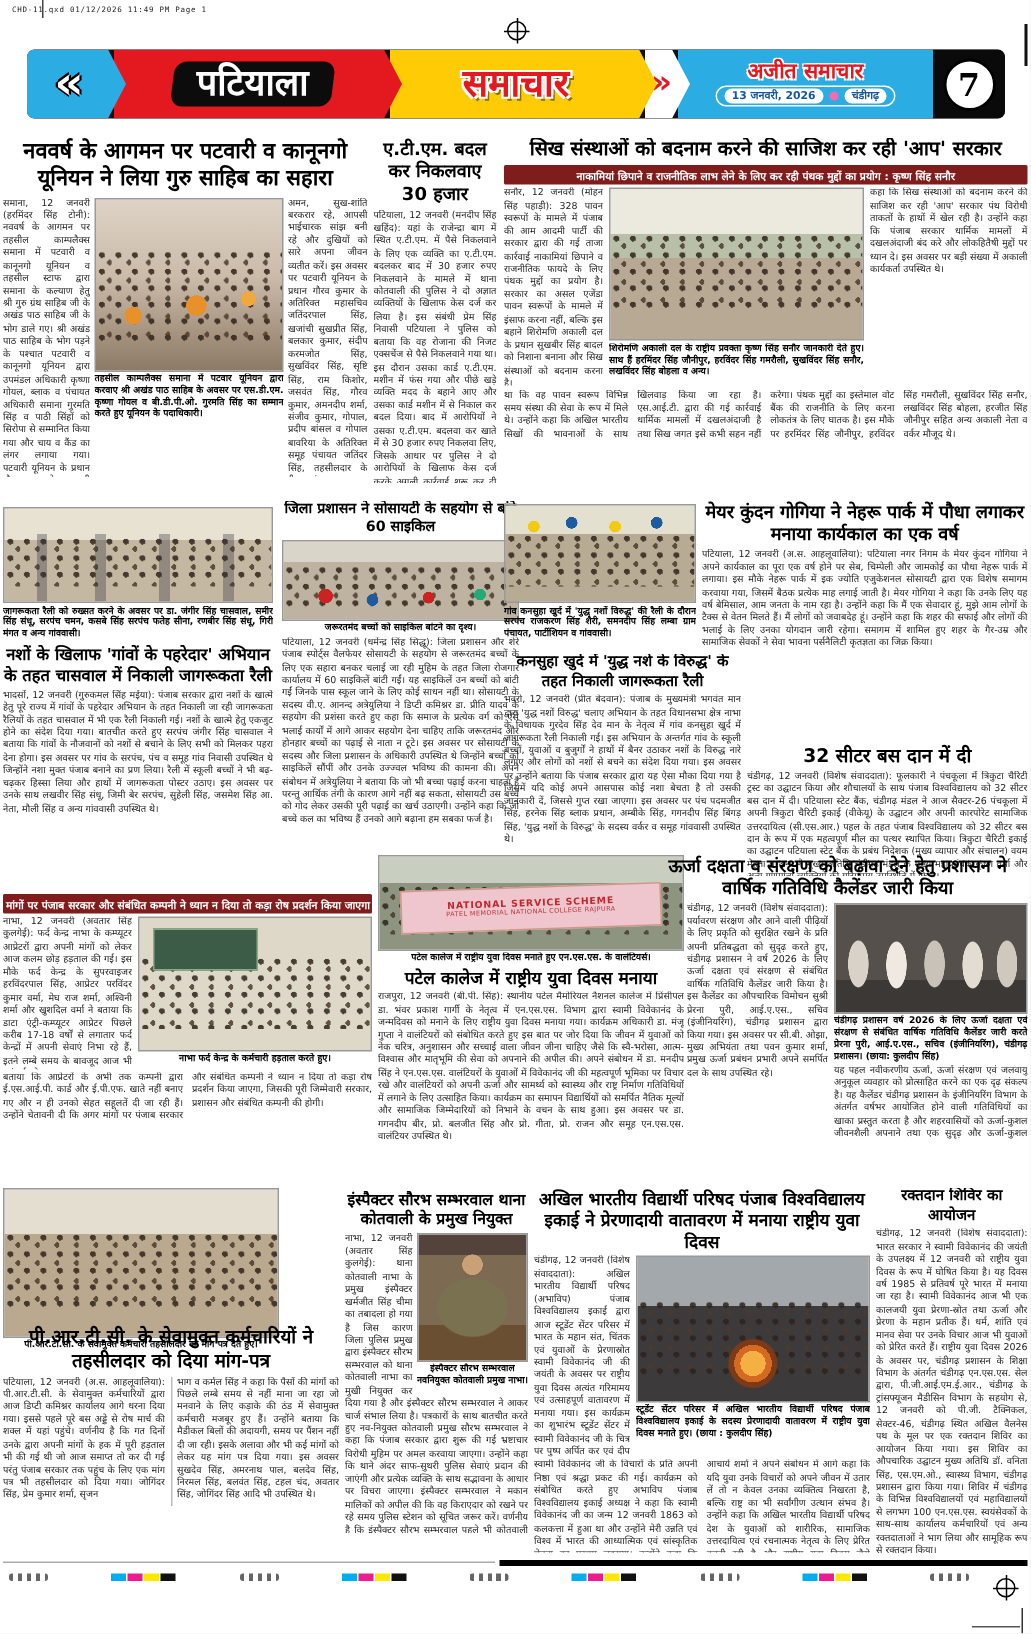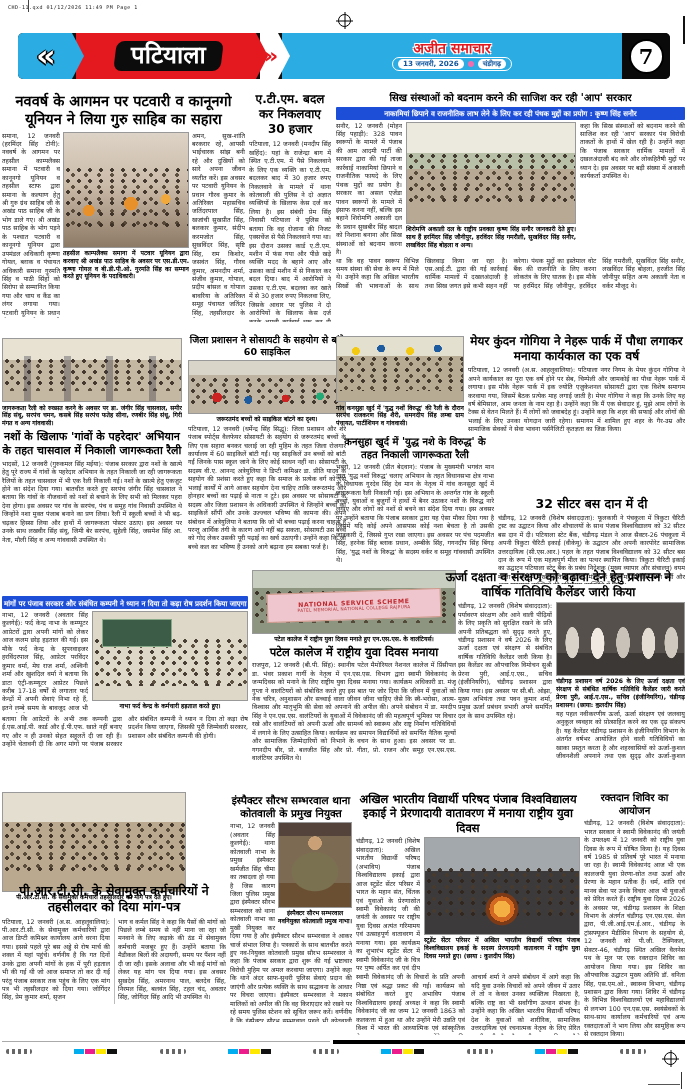--- a/index.html
+++ b/index.html
@@ -4,21 +4,21 @@
 <style>
 *{margin:0;padding:0;box-sizing:border-box}
 html,body{background:#ececec}
 body{font-family:"DejaVu Sans","Liberation Sans",sans-serif}
 .page{position:relative;width:687px;height:1089px;background:#fff;margin:0 auto;overflow:hidden}
 .abs{position:absolute}
 .slug{font-family:"DejaVu Sans Mono","Liberation Mono",monospace;font-size:5px;color:#222;letter-spacing:.5px}
 .bt{font-size:6.3px;line-height:1.34;text-align:justify;color:#1d1d1d;overflow:hidden}
 .hl{font-weight:700;color:#000;text-align:center;line-height:1.26;overflow:hidden;font-family:"DejaVu Sans","Liberation Sans",sans-serif}
 .cap{font-size:6.1px;font-weight:700;color:#000;line-height:1.28;text-align:center;overflow:hidden}
-.subbar{background:#1d4ed8;color:#fff;font-weight:700;font-size:7.1px;text-align:center;padding:1.5px 2px;overflow:hidden;white-space:nowrap;border-radius:1px}
+.subbar{background:#7f1d1d;color:#fff;font-weight:700;font-size:7.1px;text-align:center;padding:1.5px 2px;overflow:hidden;white-space:nowrap;border-radius:1px}
 .vsep{border-left:.5px solid #bbb;padding-left:3px}
 
 .ph{position:relative;overflow:hidden;border:.5px solid #999;background:#b9ab97}
 .crowd::after{content:"";position:absolute;left:0;right:0;top:30%;height:54%;background-image:radial-gradient(circle 2.1px at 4px 3px,#2f241b 96%,transparent 97%),radial-gradient(circle 1.8px at 9px 8px,#4a3c2c 96%,transparent 97%);background-size:11px 11px,13px 12px;opacity:.85}
 .ph-a1{background:linear-gradient(180deg,#ddd3c6 0%,#cbbba9 45%,#8d7a66 100%)}
 .ph-a1::before{content:"";position:absolute;inset:0;background:radial-gradient(circle 6px at 20% 68%,#e8912b 95%,transparent),radial-gradient(circle 7px at 54% 62%,#e8912b 95%,transparent),radial-gradient(circle 5px at 82% 58%,#f2a93b 95%,transparent);z-index:2}
 .ph-a3{background:linear-gradient(#eceadf 0 30%,#b9c0a8 30% 46%,#b7a994 46% 100%)}
 .ph-a4{background:linear-gradient(#d9d5c8 0 26%,#bdb3a0 26% 100%)}
 .ph-a4::before{content:"";position:absolute;inset:0;background:radial-gradient(circle 5px at 18% 70%,#c22 95%,transparent),radial-gradient(circle 4px at 38% 75%,#1c5ba0 95%,transparent),radial-gradient(circle 4px at 62% 72%,#c22 95%,transparent),radial-gradient(circle 4px at 84% 68%,#2a7 95%,transparent);z-index:2}
 .ph-a6{background:linear-gradient(#e7e2d2 0 34%,#c4b8a2 34% 100%)}
@@ -79,20 +79,23 @@
   <div class="abs" style="left:28px;top:0;width:1px;height:12px;background:#444"></div>
   <div class="abs" style="left:683px;top:16px;width:2px;height:28px;background:#111"></div>
 
   <div class="mh">
     <div class="mh-seg s1 pt">
         <span class="chevL">«</span>
       </div>
     <div class="mh-seg s2 pt ov">
       <div class="citybox"><span>पटियाला</span></div>
     </div>
+    <div class="mh-seg s3 pt ov">
+      <div class="sectxt">समाचार</div>
+    </div>
     <div class="mh-seg s4 pt ov">
         <span class="chevR">»</span>
       </div>
     <div class="mh-seg s5 ov">
       <div class="papername">अजीत समाचार</div>
       <div class="daterow">
         <span class="pill">13 जनवरी, 2026</span>
         <span class="pinkdot"></span>
         <span class="pill">चंडीगढ़</span>
       </div>
@@ -113,21 +116,21 @@
       <div class="bt" style="flex:1">अमन, सुख-शांति बरकरार रहे, आपसी भाईचारक सांझ बनी रहे और दुखियों को सारे अपना जीवन व्यतीत करें। इस अवसर पर पटवारी यूनियन के प्रधान गौरव कुमार के अतिरिक्त महासचिव जतिंदरपाल सिंह, खजांची सुखप्रीत सिंह, बलकार कुमार, संदीप करमजोत सिंह, सुखविंदर सिंह, सृष्टि सिंह, राम किशोर, जसवंत सिंह, गौरव कुमार, अमनदीप शर्मा, संजीव कुमार, गोपाल, प्रदीप बांसल व गोपाल बावरिया के अतिरिक्त समूह पंचायत जतिंदर सिंह, तहसीलदार के रीडर शंकर कुमार व मलका मेहता, अमरजीत सिंह पूरबा, रामपाल सिंह कम्याना के अतिरिक्त गांवों के नम्बरदार, पंच, सरपंच व तहसील काम्पलैक्स का समूह स्टाफ उपस्थित था।</div>
     </div>
   </section>
 
   <section class="abs" style="left:249px;top:92px;width:82px;height:240px">
     <h2 class="hl" style="font-size:12px">ए.टी.एम. बदल कर निकलवाए 30 हजार</h2>
     <div class="bt" style="margin-top:3px;height:182px">पटियाला, 12 जनवरी (मनदीप सिंह खहिंद): यहां के राजेन्द्रा बाग में स्थित ए.टी.एम. में पैसे निकलवाने के लिए एक व्यक्ति का ए.टी.एम. बदलकर बाद में 30 हजार रुपए निकलवाने के मामले में थाना कोतवाली की पुलिस ने दो अज्ञात व्यक्तियों के खिलाफ केस दर्ज कर लिया है। इस संबंधी प्रेम सिंह निवासी पटियाला ने पुलिस को बताया कि वह रोजाना की निजट एक्सचेंज से पैसे निकलवाने गया था। इस दौरान उसका कार्ड ए.टी.एम. मशीन में फंस गया और पीछे खड़े व्यक्ति मदद के बहाने आए और उसका कार्ड मशीन में से निकाल कर बदल दिया। बाद में आरोपियों ने उसका ए.टी.एम. बदलवा कर खाते में से 30 हजार रुपए निकलवा लिए, जिसके आधार पर पुलिस ने दो आरोपियों के खिलाफ केस दर्ज करके अगली कार्रवाई शुरू कर दी है।</div>
   </section>
 
   <section class="abs" style="left:336px;top:92px;width:349px;height:240px">
-    <h2 class="hl" style="font-size:10px">सिख संस्थाओं को बदनाम करने की साजिश कर रही 'आप' सरकार</h2>
+    <h2 class="hl" style="font-size:13px">सिख संस्थाओं को बदनाम करने की साजिश कर रही 'आप' सरकार</h2>
     <div class="subbar" style="margin:2px 0">नाकामियां छिपाने व राजनीतिक लाभ लेने के लिए कर रही पंथक मुद्दों का प्रयोग : कृष्ण सिंह सनौर</div>
     <div style="display:flex;gap:4px;height:132px">
       <div class="bt" style="flex:none;width:66px">सनौर, 12 जनवरी (मोहन सिंह पहाड़ी): 328 पावन स्वरूपों के मामले में पंजाब की आम आदमी पार्टी की सरकार द्वारा की गई ताजा कार्रवाई नाकामियां छिपाने व राजनीतिक फायदे के लिए पंथक मुद्दों का प्रयोग है। सरकार का असल एजेंडा पावन स्वरूपों के मामले में इंसाफ करना नहीं, बल्कि इस बहाने शिरोमणि अकाली दल के प्रधान सुखबीर सिंह बादल को निशाना बनाना और सिख संस्थाओं को बदनाम करना है।</div>
       <div style="flex:none;width:170px">
         <div class="ph ph-a3 crowd" style="height:102px"></div>
         <div class="cap" style="margin-top:1.5px;text-align:justify">शिरोमणि अकाली दल के राष्ट्रीय प्रवक्ता कृष्ण सिंह सनौर जानकारी देते हुए। साथ हैं हरमिंदर सिंह जौनीपुर, हरविंदर सिंह गमरौली, सुखविंदर सिंह सनौर, लखविंदर सिंह बोहला व अन्य।</div>
       </div>
       <div class="bt" style="flex:1">कहा कि सिख संस्थाओं को बदनाम करने की साजिश कर रही 'आप' सरकार पंथ विरोधी ताकतों के हाथों में खेल रही है। उन्होंने कहा कि पंजाब सरकार धार्मिक मामलों में दखलअंदाजी बंद करे और लोकहितैषी मुद्दों पर ध्यान दे। इस अवसर पर बड़ी संख्या में अकाली कार्यकर्ता उपस्थित थे।</div>
     </div>
     <div class="bt" style="margin-top:3px;height:46px;column-count:4;column-gap:6px">था कि वह पावन स्वरूप विभिन्न समय संस्था की सेवा के रूप में मिले थे। उन्होंने कहा कि अखिल भारतीय सिखों की भावनाओं के साथ खिलवाड़ किया जा रहा है। एस.आई.टी. द्वारा की गई कार्रवाई धार्मिक मामलों में दखलअंदाजी है तथा सिख जगत इसे कभी सहन नहीं करेगा। पंथक मुद्दों का इस्तेमाल वोट बैंक की राजनीति के लिए करना लोकतंत्र के लिए घातक है। इस मौके पर हरमिंदर सिंह जौनीपुर, हरविंदर सिंह गमरौली, सुखविंदर सिंह सनौर, लखविंदर सिंह बोहला, हरजीत सिंह जौनीपुर सहित अन्य अकाली नेता व वर्कर मौजूद थे।</div>

